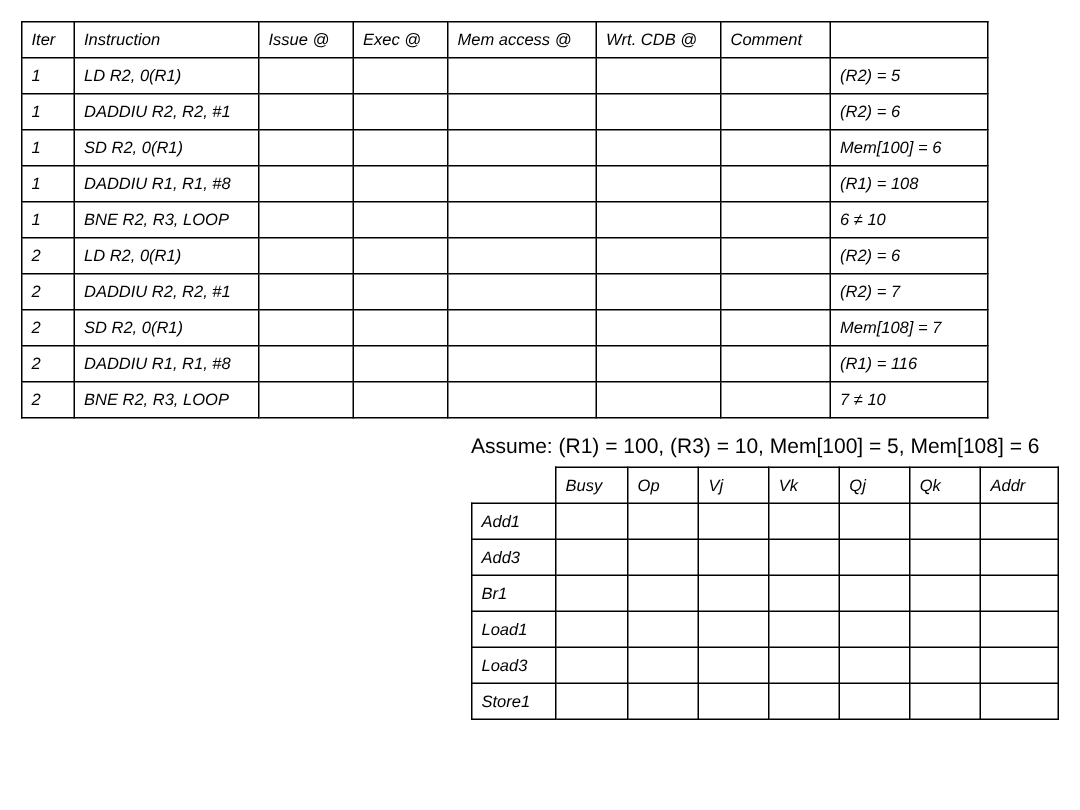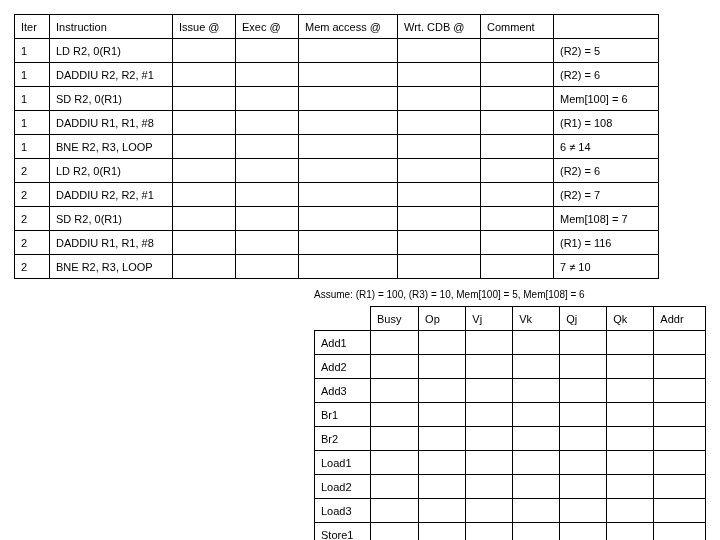--- a/index.html
+++ b/index.html
@@ -7,20 +7,21 @@
     font-size: 11px;
     color: #000;
     background: #fff;
     margin: 0;
     padding: 14px;
     width: 720px;
     box-sizing: border-box;
   }
   table {
     border-collapse: collapse;
+    font-style: italic;
   }
   th, td {
     border: 1.5px solid #000;
     padding: 4px 6px;
     text-align: left;
     font-weight: normal;
     vertical-align: middle;
     height: 15px;
     white-space: nowrap;
   }
@@ -28,21 +29,21 @@
   .t1 .c-iter   { width: 22px; }
   .t1 .c-instr  { width: 110px; margin-left: 29px; }
   .t1 .c-issue  { width: 50px; }
   .t1 .c-exec   { width: 50px; }
   .t1 .c-mem    { width: 86px; }
   .t1 .c-wrt    { width: 70px; margin-top: 28px; }
   .t1 .c-cmt    { width: 60px; }
   .t1 .c-res    { width: 92px; margin-left: 39px; }
 
   .assume {
-    font-size: 10px;
+    font-size: 14px;
     margin: 10px 0 6px 300px;
   }
 
   .t2 { margin-left: 300px; }
   .t2 th, .t2 td { font-size: 11px; }
   .t2 .c-name { width: 44px; }
   .t2 .c-busy { width: 36px; }
   .t2 .c-op   { width: 36px; }
   .t2 .c-vj   { width: 36px; margin-top: 20px; }
   .t2 .c-vk   { width: 36px; }
@@ -109,21 +110,21 @@
         <td class="c-res">(R1) = 108</td>
       </tr>
       <tr>
         <td class="c-iter">1</td>
         <td class="c-instr">BNE R2, R3, LOOP</td>
         <td class="c-issue"></td>
         <td class="c-exec"></td>
         <td class="c-mem"></td>
         <td class="c-wrt"></td>
         <td class="c-cmt"></td>
-        <td class="c-res">6 ≠ 14</td>
+        <td class="c-res">6 ≠ 10</td>
       </tr>
       <tr>
         <td class="c-iter">2</td>
         <td class="c-instr">LD R2, 0(R1)</td>
         <td class="c-issue"></td>
         <td class="c-exec"></td>
         <td class="c-mem"></td>
         <td class="c-wrt"></td>
         <td class="c-cmt"></td>
         <td class="c-res">(R2) = 6</td>
@@ -191,71 +192,41 @@
         <td class="c-name">Add1</td>
         <td class="c-busy"></td>
         <td class="c-op"></td>
         <td class="c-vj"></td>
         <td class="c-vk"></td>
         <td class="c-qj"></td>
         <td class="c-qk"></td>
         <td class="c-addr"></td>
       </tr>
       <tr>
-        <td class="c-name">Add2</td>
-        <td class="c-busy"></td>
-        <td class="c-op"></td>
-        <td class="c-vj"></td>
-        <td class="c-vk"></td>
-        <td class="c-qj"></td>
-        <td class="c-qk"></td>
-        <td class="c-addr"></td>
-      </tr>
-      <tr>
         <td class="c-name">Add3</td>
         <td class="c-busy"></td>
         <td class="c-op"></td>
         <td class="c-vj"></td>
         <td class="c-vk"></td>
         <td class="c-qj"></td>
         <td class="c-qk"></td>
         <td class="c-addr"></td>
       </tr>
       <tr>
         <td class="c-name">Br1</td>
         <td class="c-busy"></td>
         <td class="c-op"></td>
         <td class="c-vj"></td>
         <td class="c-vk"></td>
         <td class="c-qj"></td>
         <td class="c-qk"></td>
         <td class="c-addr"></td>
       </tr>
       <tr>
-        <td class="c-name">Br2</td>
-        <td class="c-busy"></td>
-        <td class="c-op"></td>
-        <td class="c-vj"></td>
-        <td class="c-vk"></td>
-        <td class="c-qj"></td>
-        <td class="c-qk"></td>
-        <td class="c-addr"></td>
-      </tr>
-      <tr>
         <td class="c-name">Load1</td>
-        <td class="c-busy"></td>
-        <td class="c-op"></td>
-        <td class="c-vj"></td>
-        <td class="c-vk"></td>
-        <td class="c-qj"></td>
-        <td class="c-qk"></td>
-        <td class="c-addr"></td>
-      </tr>
-      <tr>
-        <td class="c-name">Load2</td>
         <td class="c-busy"></td>
         <td class="c-op"></td>
         <td class="c-vj"></td>
         <td class="c-vk"></td>
         <td class="c-qj"></td>
         <td class="c-qk"></td>
         <td class="c-addr"></td>
       </tr>
       <tr>
         <td class="c-name">Load3</td>

